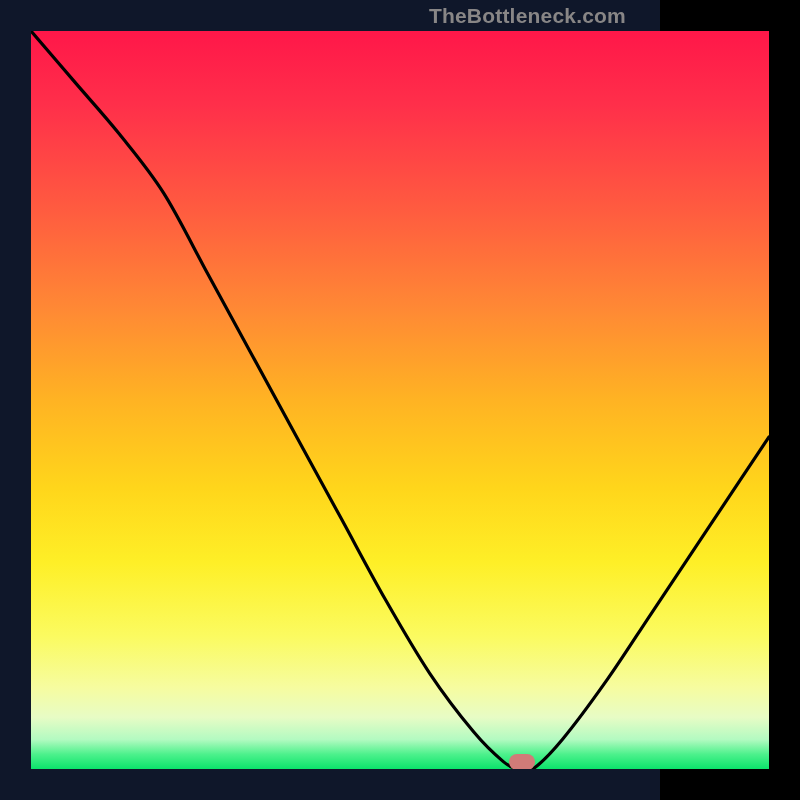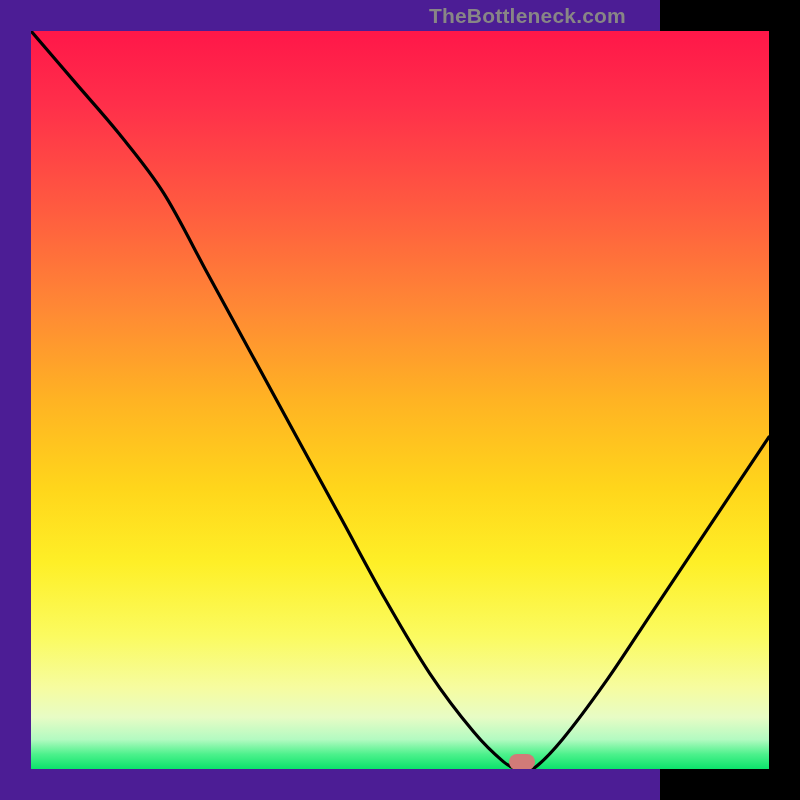--- a/index.html
+++ b/index.html
@@ -9,21 +9,21 @@
     height: 800px;
     background: #000000;
     overflow: hidden;
   }
   .frame {
     position: absolute;
     top: 0;
     left: 0;
     width: 660px;
     height: 800px;
-    background: #4c1d95;
+    background: #0f172a;
   }
   .plot-area {
     position: absolute;
     left: 31px;
     top: 31px;
     width: 738px;
     height: 738px;
     overflow: hidden;
   }
   .gradient-bg {

